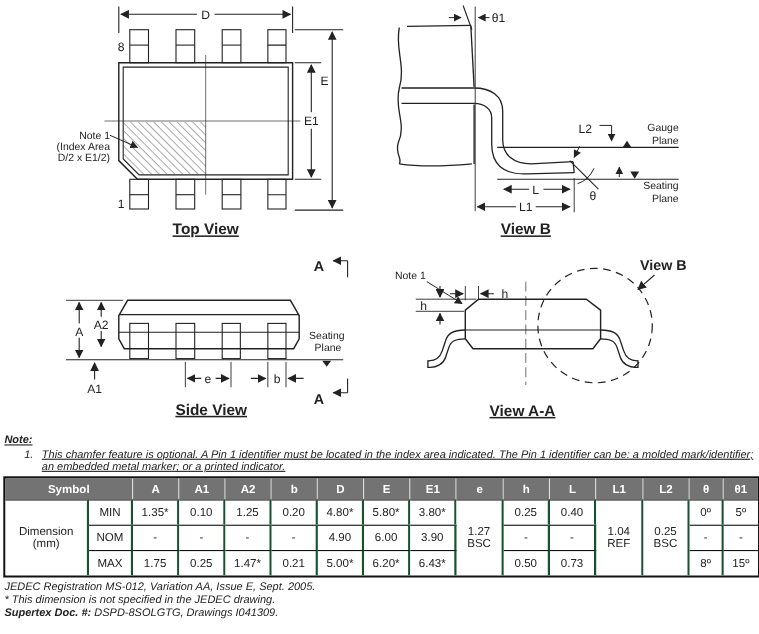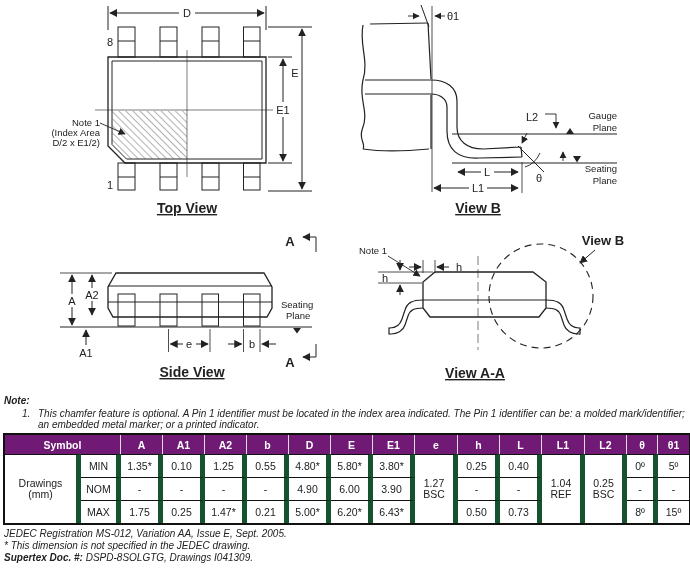--- a/index.html
+++ b/index.html
@@ -5,35 +5,35 @@
   html,body{margin:0;padding:0;background:#fff;}
   #page{position:relative;width:690px;height:576px;background:#fff;overflow:hidden;
         font-family:"Liberation Sans",sans-serif;color:#222;}
   svg text{font-family:"Liberation Sans",sans-serif;fill:#222;}
   .dim{font-size:11px;}
   .sm{font-size:9.5px;}
   .cap{font-size:14px;font-weight:bold;text-decoration:underline;}
   .cap2{font-size:13px;font-weight:bold;}
   .absv{position:absolute;}
   
-  .note-block{position:absolute;left:4px;top:395px;right:4px;font-size:10px;font-style:italic;line-height:11.5px;}
+  .note-block{position:absolute;left:4px;top:395px;right:4px;font-size:10px;font-style:italic;line-height:11.5px;text-decoration:underline;}
   .note-title{font-weight:bold;}
   .note-item{position:relative;padding-left:34px;margin-top:1px;}
   .note-num{position:absolute;left:18px;top:0;}
   .footer{position:absolute;left:4px;top:528px;right:20px;font-size:10px;font-style:italic;line-height:11.8px;}
   .bold{font-weight:bold;}
   
   .tblwrap{position:absolute;left:3px;top:433px;}
   table.dim-table{table-layout:fixed;width:684px;border-collapse:separate;border-spacing:0;
       border:2px solid #111;}
-  table.dim-table th{background:#701a75;color:#fff;font-size:10.5px;font-weight:bold;
+  table.dim-table th{background:#737373;color:#fff;font-size:10.5px;font-weight:bold;
       height:19px;padding:0;border-right:1px solid #ddd;text-align:center;}
   table.dim-table th:last-child{border-right:none;}
   table.dim-table td{font-size:10.5px;text-align:center;vertical-align:middle;padding:0;
-      height:22px;border-right:5px solid #14532d;border-top:1px solid #111;line-height:11px;
+      height:22px;border-right:2px solid #14532d;border-top:1px solid #111;line-height:11px;
       background:#fff;color:#222;}
   table.dim-table td:last-child{border-right:none;margin-left:48px;}
   td.grp{font-size:10.5px;}
 </style>
 </head>
 <body>
 
 <div id="page">
 
   <svg class="absv" style="left:0;top:0" width="345" height="220" viewBox="0 0 345 220">
@@ -292,26 +292,26 @@
         <th>E1</th>
         <th>e</th>
         <th>h</th>
         <th>L</th>
         <th>L1</th>
         <th>L2</th>
         <th>θ</th>
         <th>θ1</th>
       </tr>
       <tr>
-        <td class="grp" rowspan="3">Drawings (mm)</td>
+        <td class="grp" rowspan="3">Dimension (mm)</td>
         <td>MIN</td>
         <td>1.35*</td>
         <td>0.10</td>
         <td>1.25</td>
-        <td>0.55</td>
+        <td>0.20</td>
         <td>4.80*</td>
         <td>5.80*</td>
         <td>3.80*</td>
         <td rowspan="3">1.27 BSC</td>
         <td>0.25</td>
         <td>0.40</td>
         <td rowspan="3">1.04 REF</td>
         <td rowspan="3">0.25 BSC</td>
         <td>0º</td>
         <td>5º</td>

